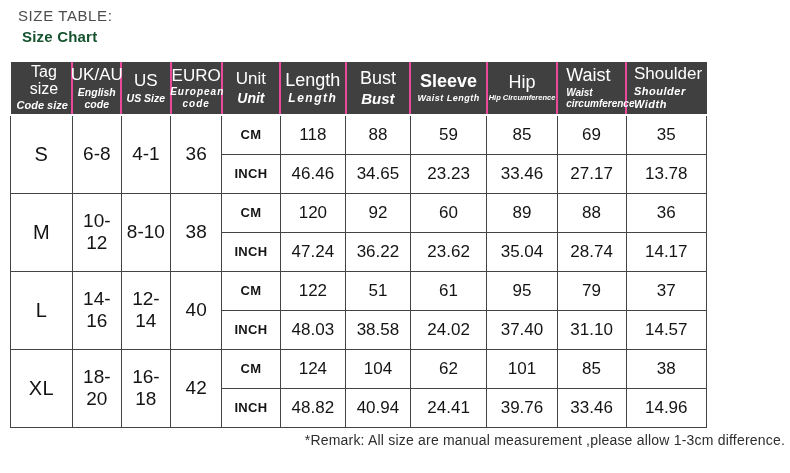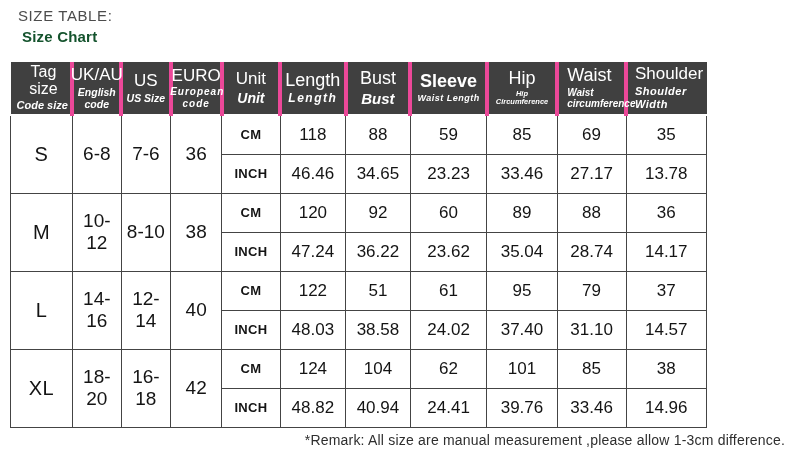--- a/index.html
+++ b/index.html
@@ -14,21 +14,21 @@
   .title   { font-size:15px; font-weight:bold; color:#14532d; margin-top:4px; margin-left:4px; letter-spacing:0.2px; }
 
   table.size-table {
     position:absolute; left:10px; top:62px; width:697px;
     border-collapse:collapse; table-layout:fixed;
   }
 
   
   thead th {
     background:#404040; color:#fff; height:52px; padding:0;
-    border-left:4px solid #ec4899; border-bottom:2px solid #ffffff;
+    border-left:2px solid #ec4899; border-bottom:2px solid #ffffff;
     vertical-align:middle; font-weight:normal;
   }
   thead th:first-child { border-left:none; }
   .h-wrap { display:flex; flex-direction:column; align-items:center; justify-content:center; gap:2px; }
   .h-main { display:block; font-size:17px; line-height:1.05; }
   .h-sub  { display:block; font-size:11px; font-weight:bold; line-height:1.15;font-style:italic; }
 
   thead th:nth-child(1) .h-wrap { align-items:flex-start; padding-left:6px; }
   thead th:nth-child(1) .h-main { font-size:16px; }
   thead th:nth-child(2) .h-sub,
@@ -155,21 +155,21 @@
             <span class="h-sub">Shoulder Width</span>
           </span>
         </th>
     </tr>
   </thead>
   <tbody>
 
     <tr>
       <td class="tag-cell" rowspan="2">S</td>
       <td class="code-cell" rowspan="2">6-8</td>
-      <td class="code-cell" rowspan="2">7-6</td>
+      <td class="code-cell" rowspan="2">4-1</td>
       <td class="code-cell" rowspan="2">36</td>
       <td class="unit-cell">CM</td>
       <td class="val-cell">118</td>
       <td class="val-cell">88</td>
       <td class="val-cell">59</td>
       <td class="val-cell">85</td>
       <td class="val-cell">69</td>
       <td class="val-cell">35</td>
     </tr>
     <tr>

